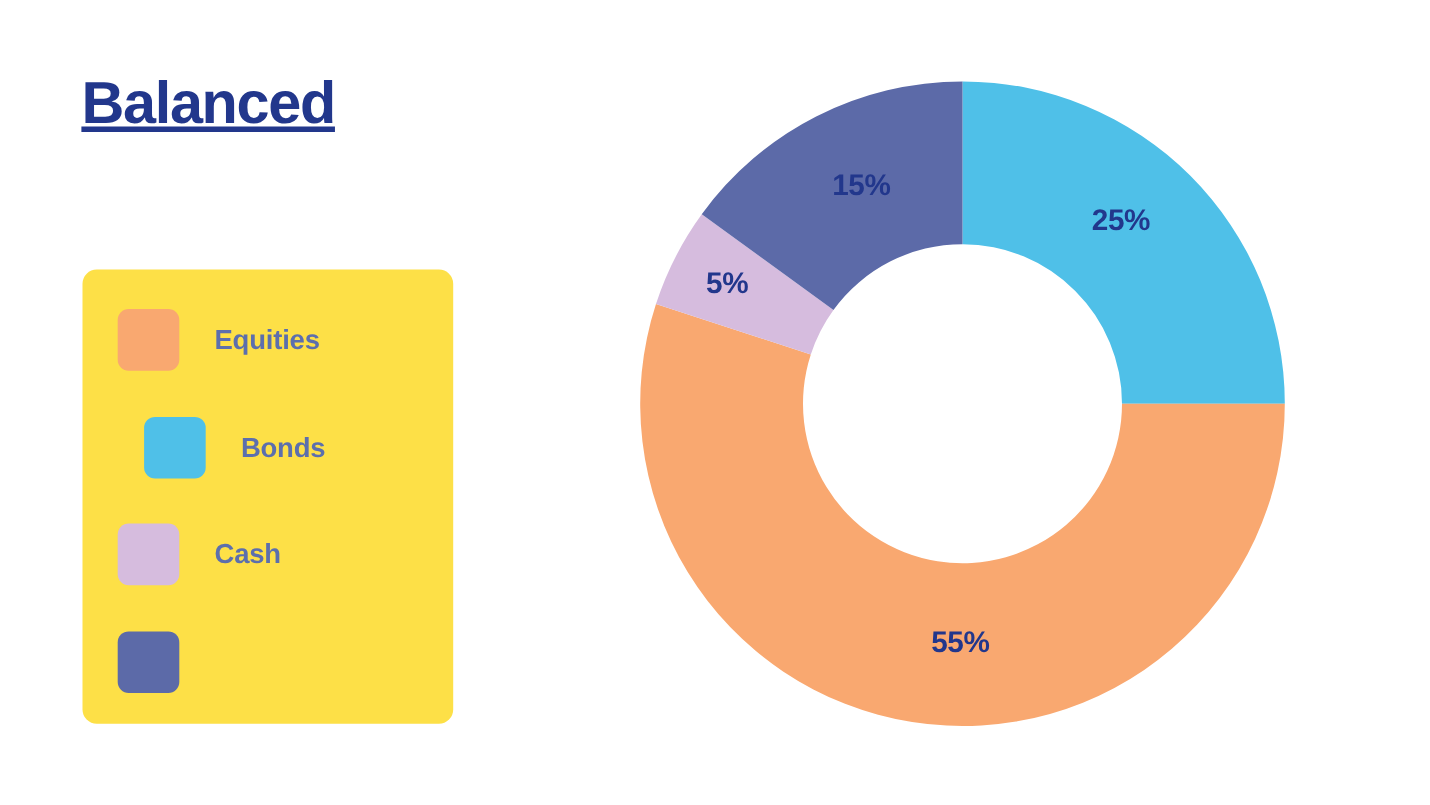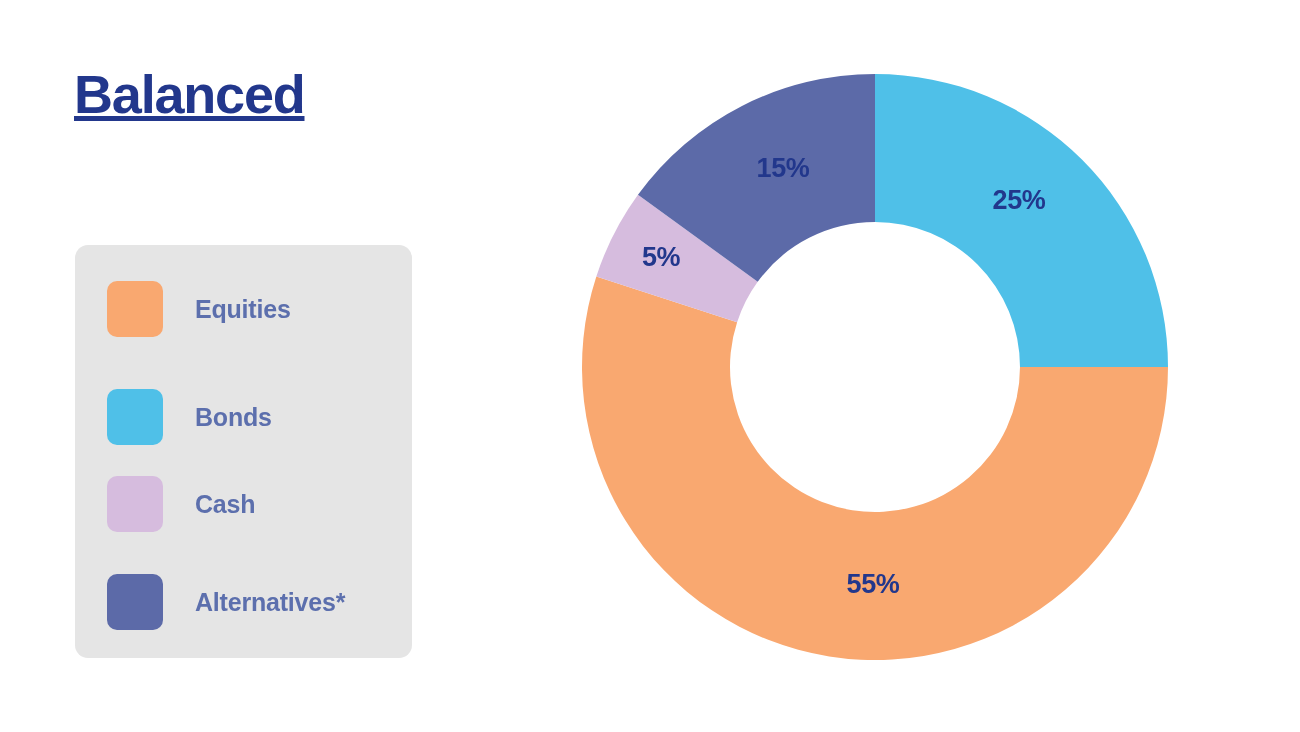--- a/index.html
+++ b/index.html
@@ -42,21 +42,21 @@
   }
 
   .legend-item {
     position: absolute;
     left: 32px;
     display: flex;
     align-items: center;
     height: 56px;
   }
   .legend-item.i0 { top: 36px; }
-  .legend-item.i1 { top: 144px; }
+  .legend-item.i1 { top: 134px; margin-left: 24px; }
   .legend-item.i2 { top: 231px; }
   .legend-item.i3 { top: 329px; }
 
   .legend-swatch {
     width: 56px;
     height: 56px;
     border-radius: 10px;
     flex: 0 0 auto;
   }
 
@@ -85,40 +85,39 @@
     letter-spacing: -0.4px;
     text-anchor: middle;
     dominant-baseline: central;
   }
 </style>
 </head>
 <body style="background: rgb(255, 255, 255);">
 
 <div id="page-title" style="color: rgb(34, 55, 140);">Balanced</div>
 
-<div id="legend-panel" style="background: #e5e5e5;">
+<div id="legend-panel" style="background: #fde047;">
 
   <div class="legend-item i0">
     <span class="legend-swatch" style="background:#F9A870;"></span>
     <span class="legend-label" style="color: rgb(92, 111, 173);">Equities</span>
   </div>
 
   <div class="legend-item i1">
     <span class="legend-swatch" style="background:#4FC0E8;"></span>
     <span class="legend-label" style="color: rgb(92, 111, 173);">Bonds</span>
   </div>
 
   <div class="legend-item i2">
     <span class="legend-swatch" style="background:#D6BCDE;"></span>
     <span class="legend-label" style="color: rgb(92, 111, 173);">Cash</span>
   </div>
 
   <div class="legend-item i3">
     <span class="legend-swatch" style="background:#5C6AA8;"></span>
-    <span class="legend-label" style="color: rgb(92, 111, 173);">Alternatives*</span>
   </div>
 
 </div>
 
 <svg id="donut-chart" viewBox="0 0 1300 732">
   <g id="donut-slices">
       <path d="M 875 74 A 293 293 0 0 1 1168 367 L 1020 367 A 145 145 0 0 0 875 222 Z" fill="#4FC0E8"></path>
       <path d="M 1168 367 A 293 293 0 1 1 596.34044072552 276.4580206481403 L 737.0968051372028 322.1925358156326 A 145 145 0 1 0 1020 367 Z" fill="#F9A870"></path>
       <path d="M 596.34044072552 276.4580206481403 A 293 293 0 0 1 637.9580206481404 194.77892107830542 L 757.6925358156326 281.77113841759143 A 145 145 0 0 0 737.0968051372028 322.1925358156326 Z" fill="#D6BCDE"></path>
       <path d="M 637.9580206481404 194.77892107830542 A 293 293 0 0 1 875 74 L 875 222 A 145 145 0 0 0 757.6925358156326 281.77113841759143 Z" fill="#5C6AA8"></path>

